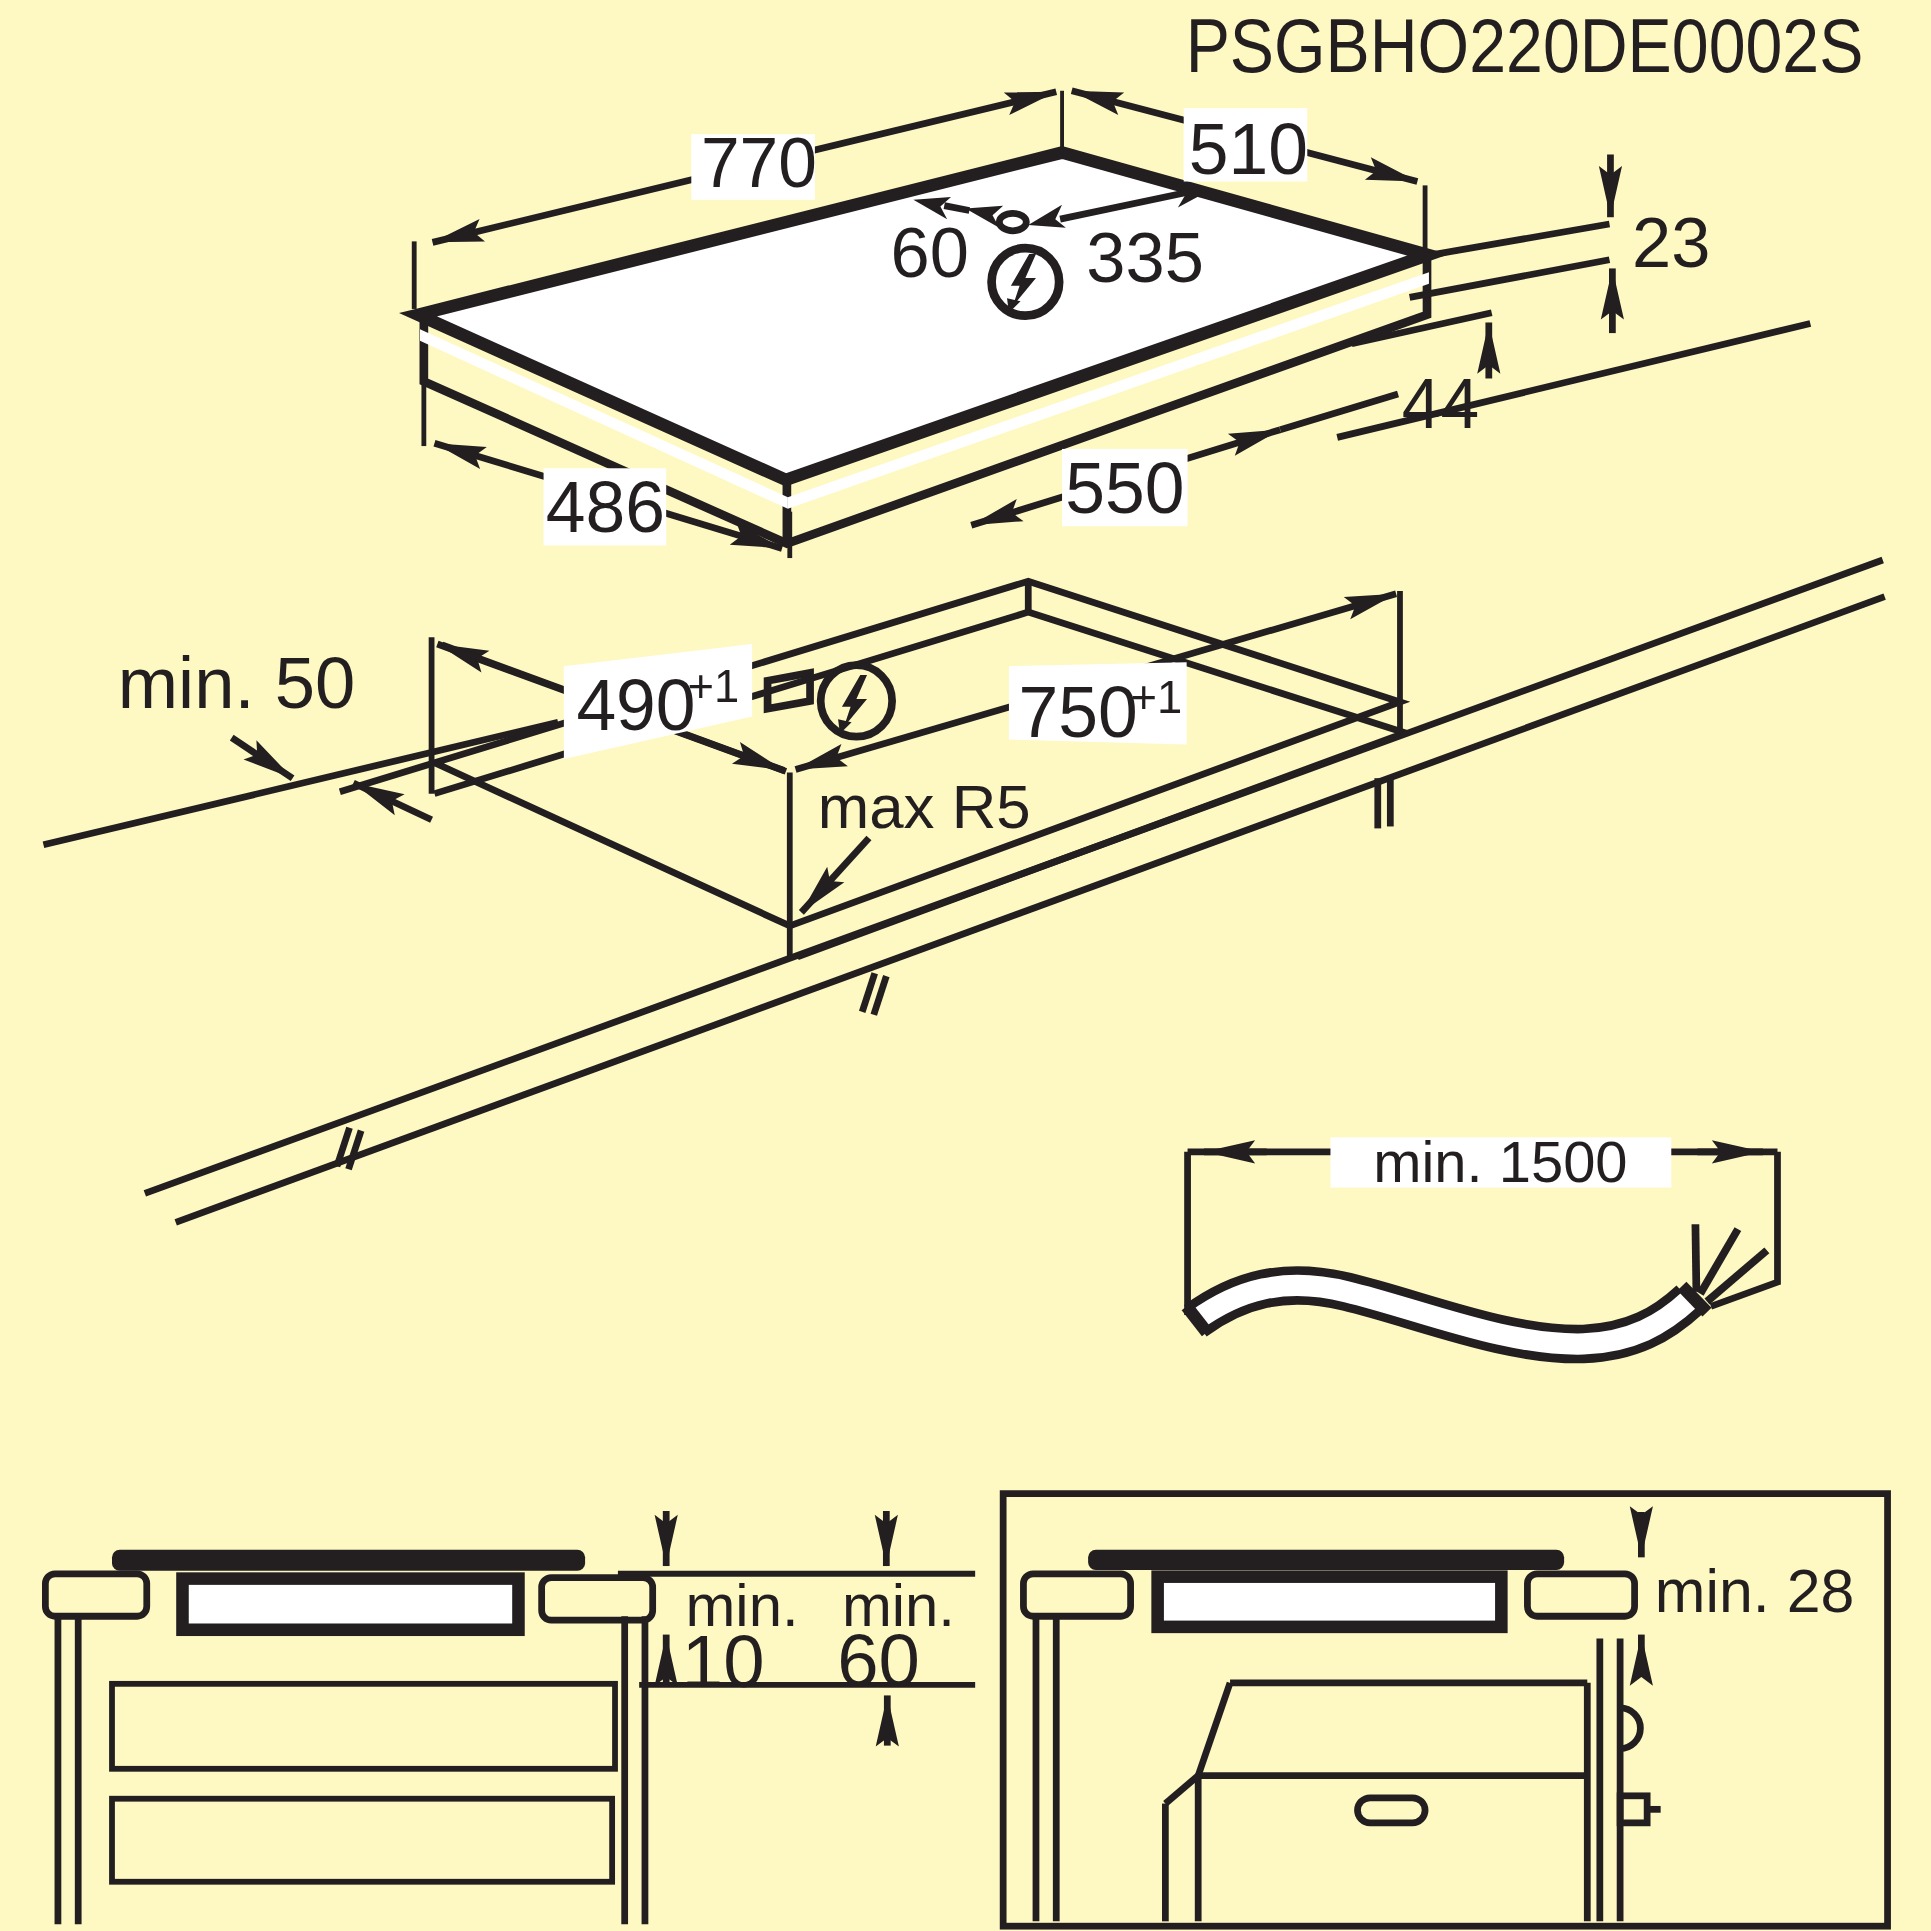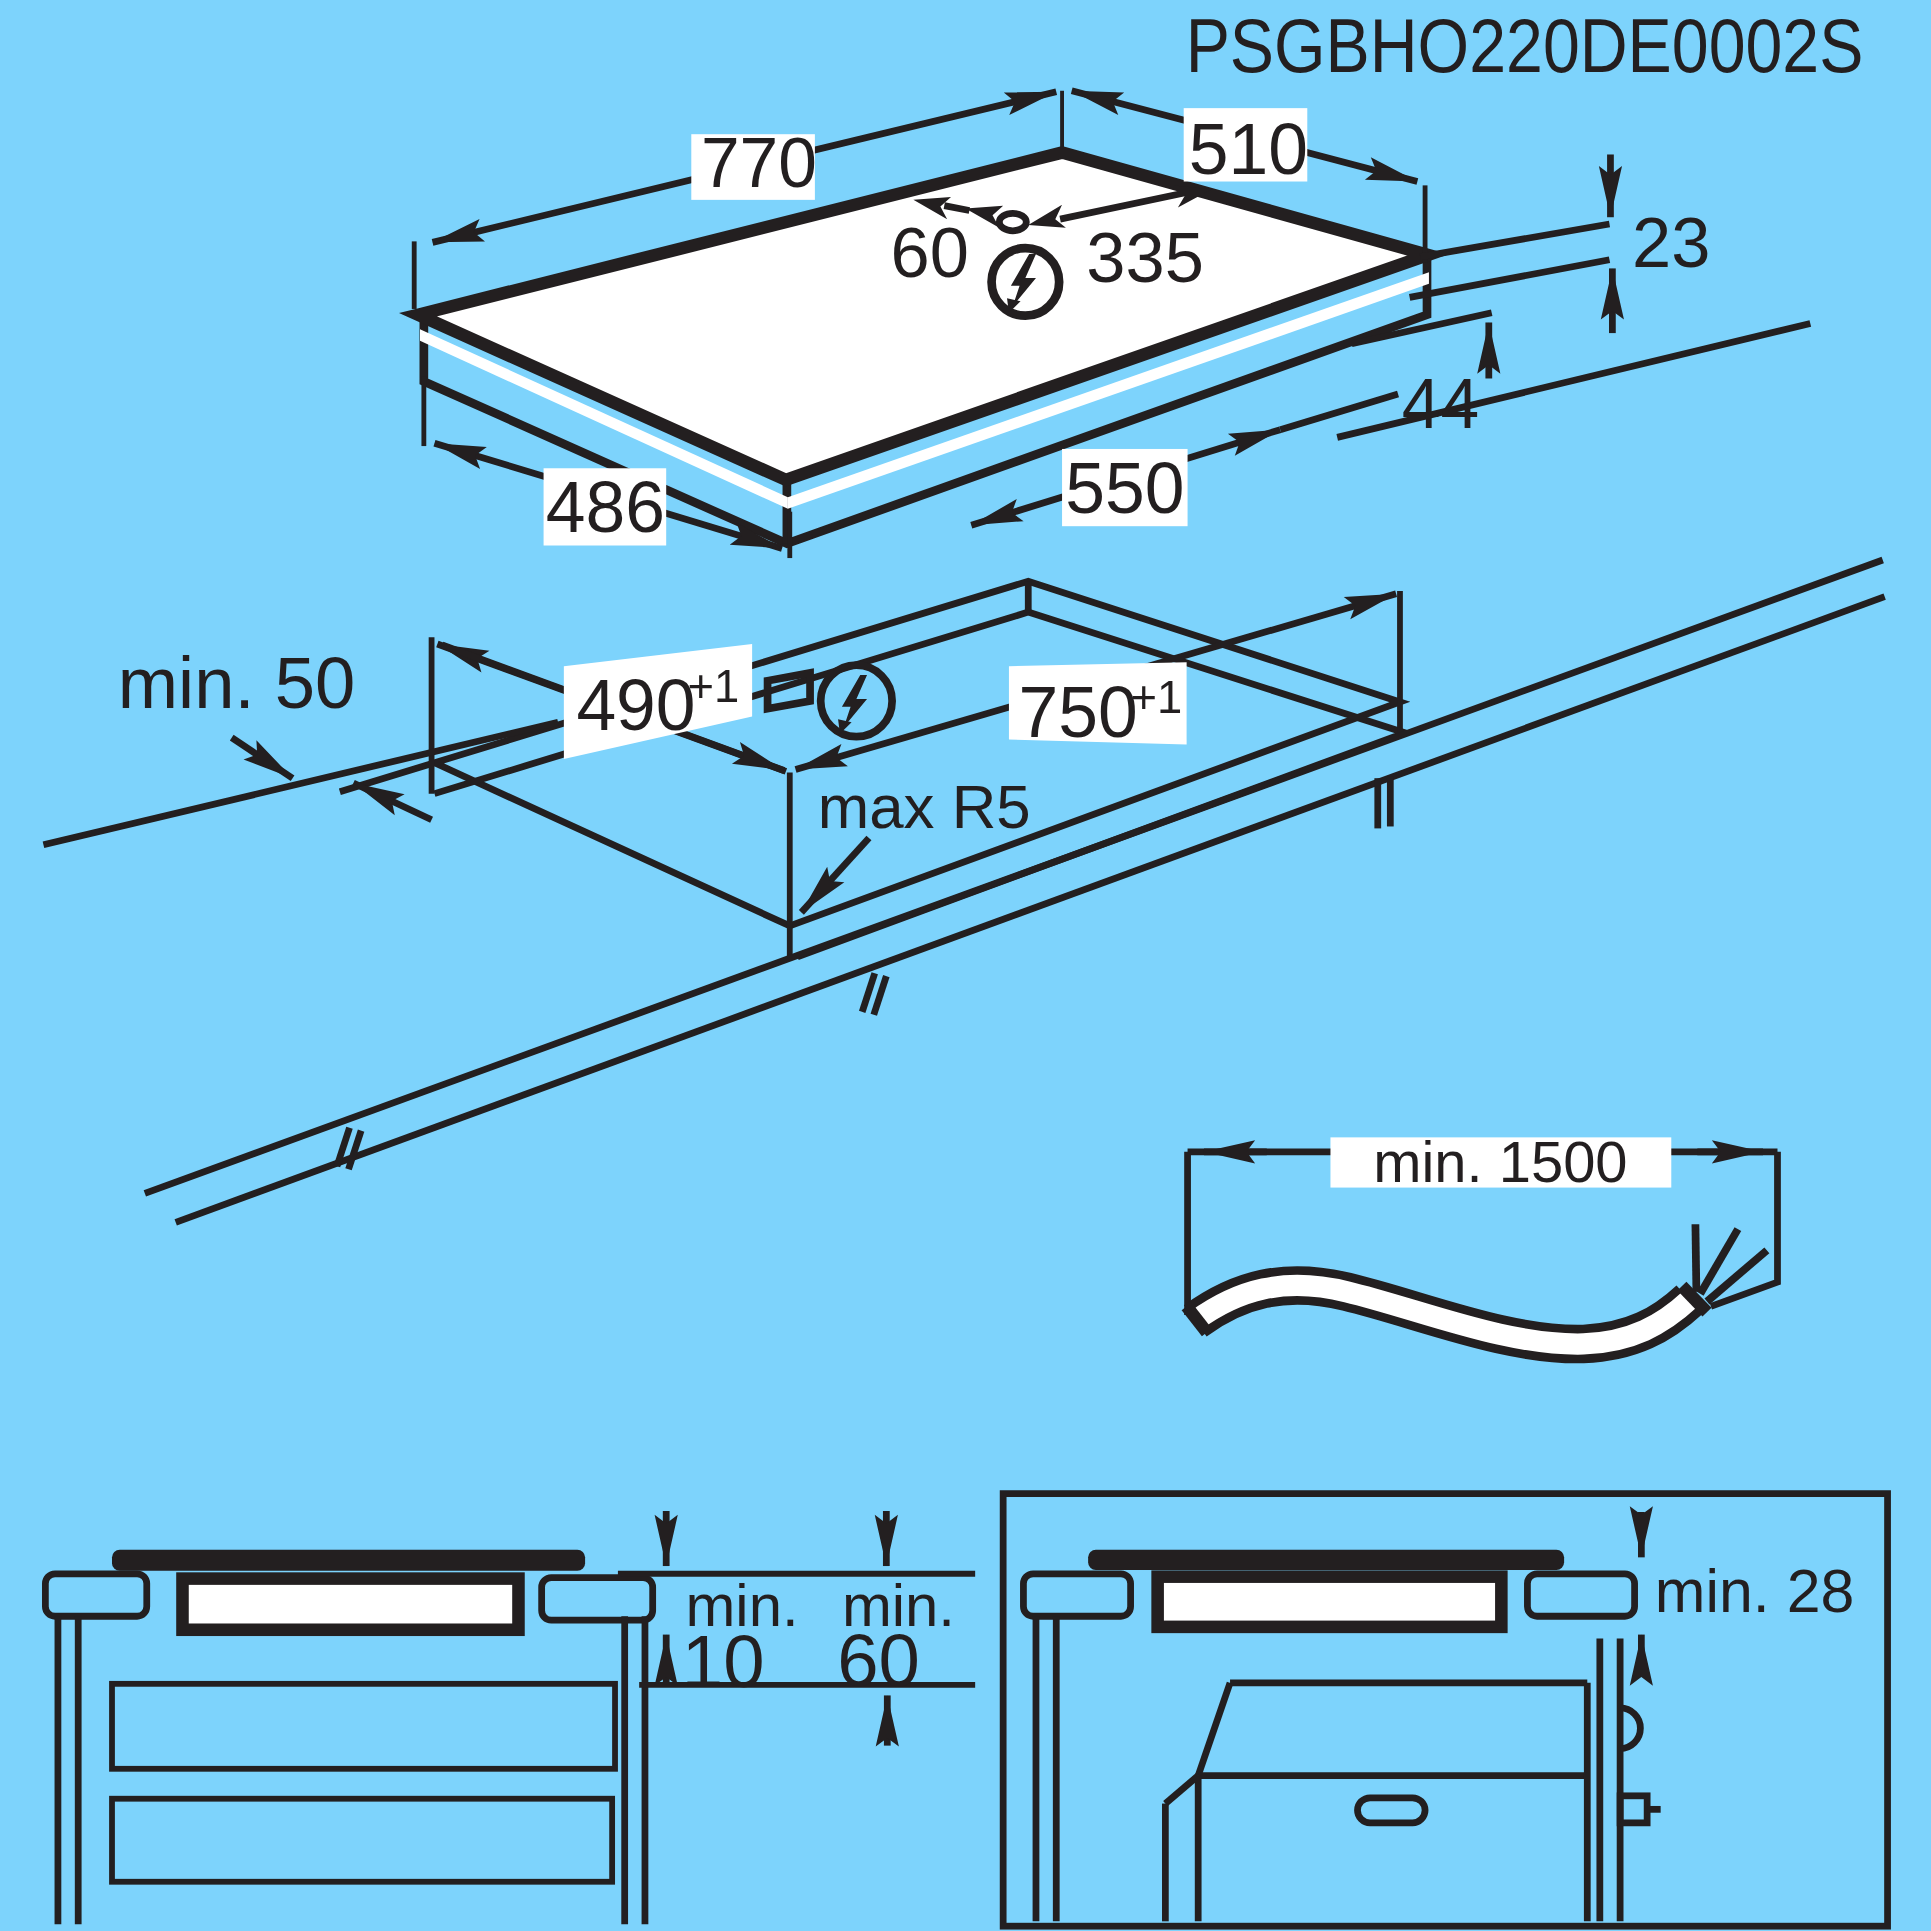--- a/index.html
+++ b/index.html
@@ -1,16 +1,16 @@
 <!DOCTYPE html>
 <html><head>
 <meta charset="utf-8">
 <style>
 html,body{margin:0;padding:0;background:#000;}
-#c{position:relative;width:1931px;height:1931px;background:#7dd3fc;overflow:hidden;}
+#c{position:relative;width:1931px;height:1931px;background:#fef9c3;overflow:hidden;}
 svg{position:absolute;top:0;left:0;}
 .t{font-family:"Liberation Sans",sans-serif;fill:#231f20;}
 </style>
 </head>
 <body>
 <div id="c">
 <svg width="1931" height="1931" viewBox="0 0 2000 2000">
 <defs>
 <marker id="ae" markerUnits="userSpaceOnUse" markerWidth="60" markerHeight="40" refX="55" refY="20" orient="auto">
   <polygon points="55,20 2,8 11,20 2,32" fill="#231f20"></polygon>

